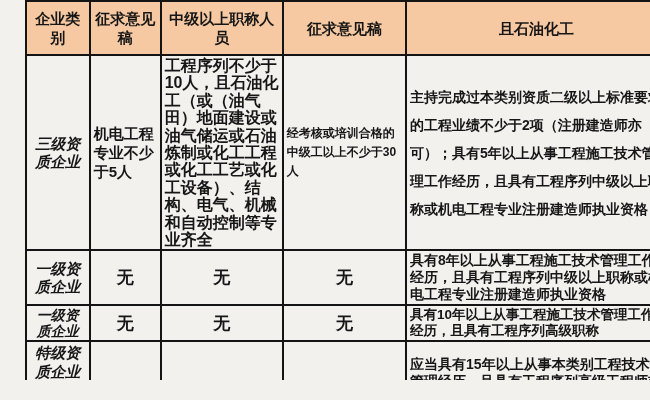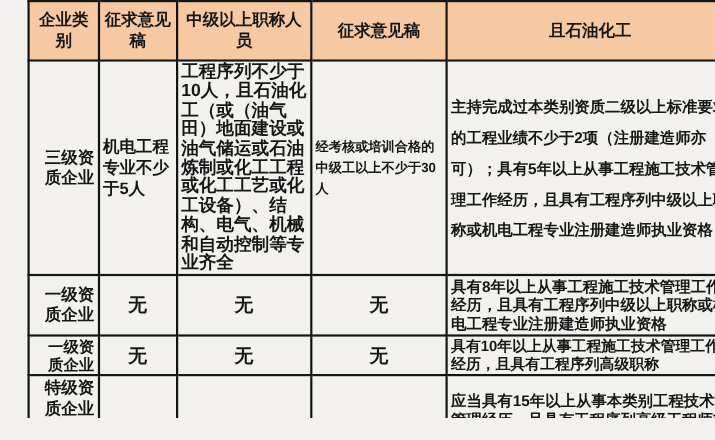--- a/index.html
+++ b/index.html
@@ -45,23 +45,24 @@
   }
   
   .col-cat    { width: 61px; }
   .col-reg    { width: 68px; }
   .col-mid    { width: 117px; }
   .col-work   { width: 118px; }
   .col-lead   { width: 250px; }
   .col-sliver { width: 18px; }
 
   .cell-cat {
-    text-align: right;
+    text-align: center;
     font-size: 15px;
     line-height: 18px;
+    font-style: italic;
   }
   .cell-none {
     text-align: center;
     font-size: 17px;
   }
   .cell-reg {
     font-size: 15px;
     line-height: 19px;
     text-align: left;
     padding: 2px 4px;

